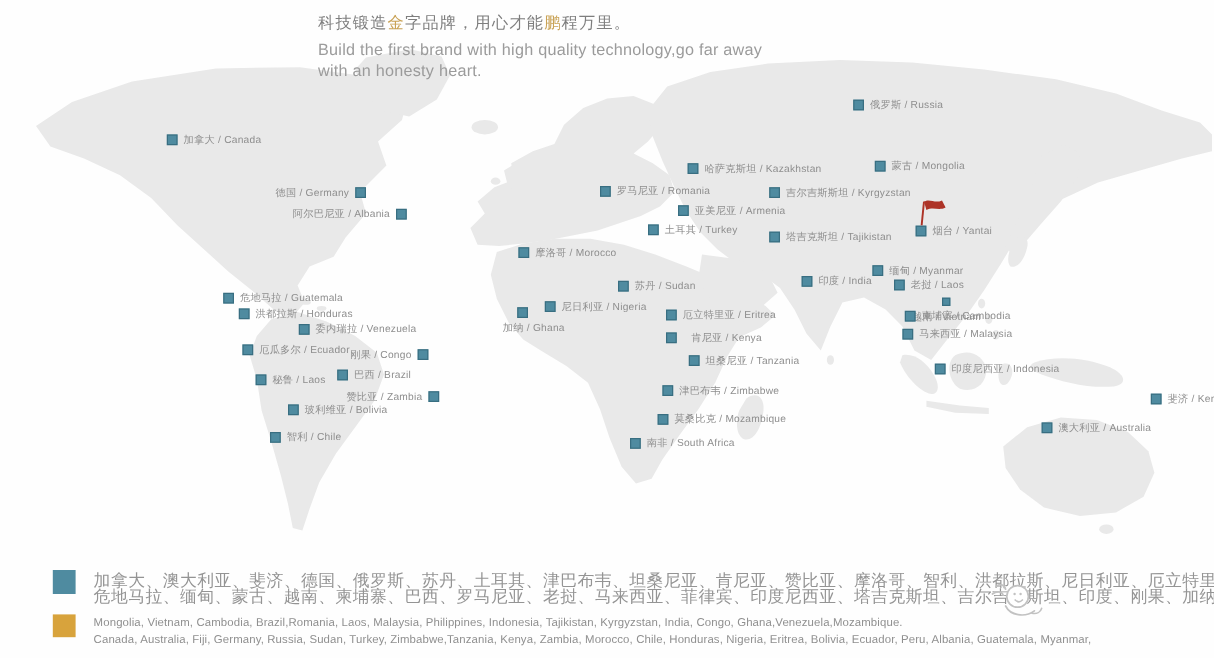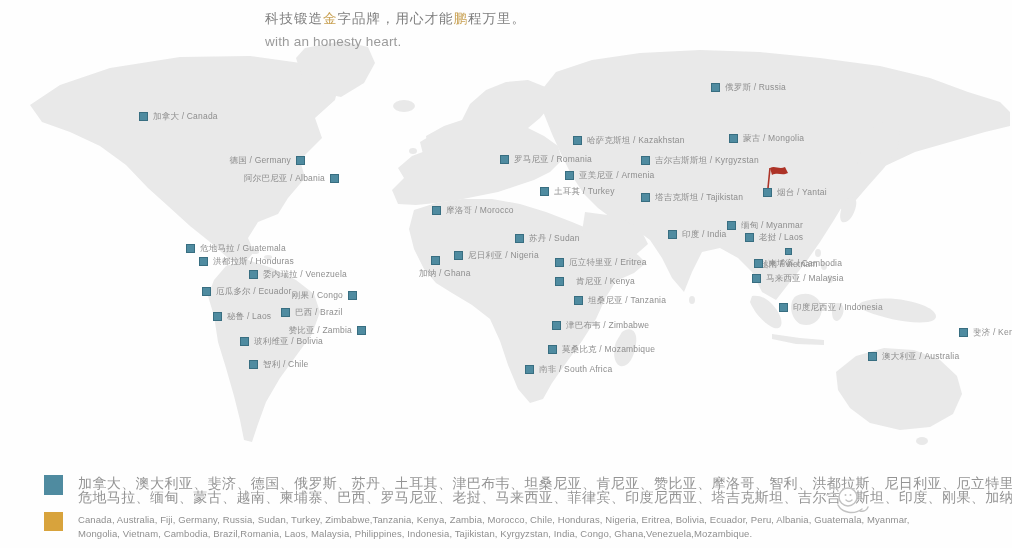--- a/index.html
+++ b/index.html
@@ -90,20 +90,21 @@
 
       <path d="M862,302 C880,296 905,298 925,306 C938,312 940,320 928,322 C908,324 884,318 868,312 C858,308 856,305 862,302 Z"></path>
 
       <path d="M836,372 L856,356 L884,348 L914,350 L940,360 L957,376 L962,394 L953,414 L930,427 L900,430 L870,423 L850,408 L838,390 Z"></path>
       <ellipse cx="922" cy="441" rx="6" ry="4"></ellipse>
     </g>
   </svg>
 
   <div class="header">
     <div class="slogan-zh"><span>科技锻造</span><span class="gold">金</span><span>字品牌，用心才能</span><span class="gold">鹏</span><span>程万里。</span></div>
+    <div class="slogan-en">Build the first brand with high quality technology,go far away</div>
     <div class="slogan-en">with an honesty heart.</div>
   </div>
 
   <div id="markers">
       <div class="marker" style="top: 112px; left: 139px;">
         <span class="msq"></span>
         <span class="mlb">加拿大 / Canada</span>
       </div>
       <div class="marker" style="top: 83px; left: 711px;">
         <span class="msq"></span>
@@ -214,21 +215,21 @@
         <span class="mlb">秘鲁 / Laos</span>
       </div>
       <div class="marker" style="top: 308px; left: 281px;">
         <span class="msq"></span>
         <span class="mlb">巴西 / Brazil</span>
       </div>
       <div class="marker" style="top: 337px; left: 240px;">
         <span class="msq"></span>
         <span class="mlb">玻利维亚 / Bolivia</span>
       </div>
-      <div class="marker" style="top: 360px; left: 225px; padding-left: 24px;">
+      <div class="marker" style="top: 360px; left: 225px;">
         <span class="msq"></span>
         <span class="mlb">智利 / Chile</span>
       </div>
       <div class="marker" style="top: 234px; left: 515px;">
         <span class="msq"></span>
         <span class="mlb">苏丹 / Sudan</span>
       </div>
       <div class="marker" style="top: 251px; left: 454px;">
         <span class="msq"></span>
         <span class="mlb">尼日利亚 / Nigeria</span>
@@ -275,22 +276,22 @@
     <div class="legend-row">
       <span class="sq teal"></span>
       <div class="legend-text zh">
         <div>加拿大、澳大利亚、斐济、德国、俄罗斯、苏丹、土耳其、津巴布韦、坦桑尼亚、肯尼亚、赞比亚、摩洛哥、智利、洪都拉斯、尼日利亚、厄立特里亚、玻利维亚、厄瓜多尔、秘鲁、阿尔巴尼亚、</div>
         <div>危地马拉、缅甸、蒙古、越南、柬埔寨、巴西、罗马尼亚、老挝、马来西亚、菲律宾、印度尼西亚、塔吉克斯坦、吉尔吉斯斯坦、印度、刚果、加纳、委内瑞拉、莫桑比克等五十个多个</div>
       </div>
     </div>
     <div class="legend-row">
       <span class="sq gold"></span>
       <div class="legend-text en">
+        <div>Mongolia, Vietnam, Cambodia, Brazil,Romania, Laos, Malaysia, Philippines, Indonesia, Tajikistan, Kyrgyzstan, India, Congo, Ghana,Venezuela,Mozambique.</div>
         <div>Canada, Australia, Fiji, Germany, Russia, Sudan, Turkey, Zimbabwe,Tanzania, Kenya, Zambia, Morocco, Chile, Honduras, Nigeria, Eritrea, Bolivia, Ecuador, Peru, Albania, Guatemala, Myanmar,</div>
-        <div>Mongolia, Vietnam, Cambodia, Brazil,Romania, Laos, Malaysia, Philippines, Indonesia, Tajikistan, Kyrgyzstan, India, Congo, Ghana,Venezuela,Mozambique.</div>
       </div>
     </div>
   </div>
 
   <div class="logo">
     <svg width="48" height="42" viewBox="0 0 48 42">
       <g fill="none" stroke="#c2c2c2" stroke-width="1.4" stroke-linecap="round">
         <path d="M6,10 C9,7 13,8 14,12"></path>
         <path d="M3,16 C7,13 11,14 12,17"></path>
         <circle cx="24" cy="18" r="9" fill="#ffffff"></circle>

